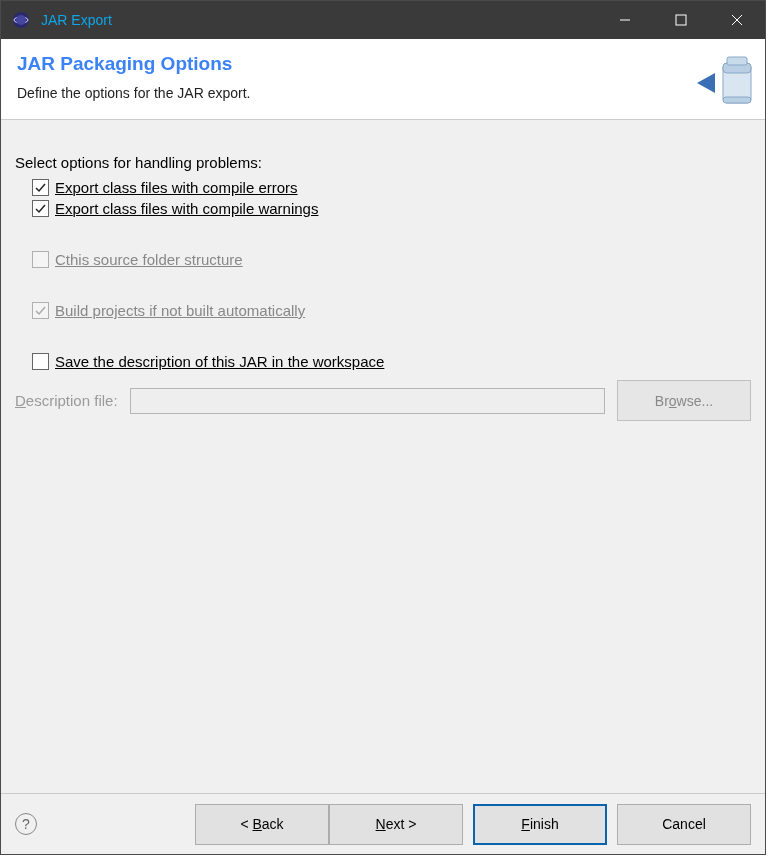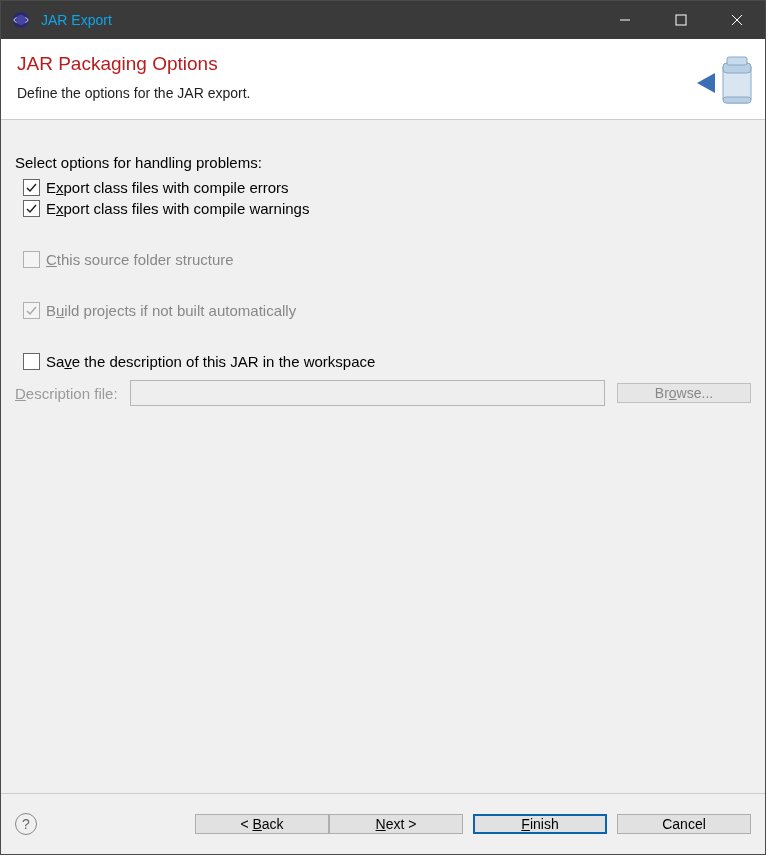--- a/index.html
+++ b/index.html
@@ -9,42 +9,42 @@
   
   .titlebar { height: 38px; background: #3a3a3a; display: flex; align-items: center; color: #0ea5e9; }
   .app-icon { width: 20px; height: 20px; margin-left: 10px; display: flex; align-items: center; justify-content: center; }
   .titlebar-text { margin-left: 10px; font-size: 14px; flex: 0 0 auto; }
   .titlebar-spacer { flex: 1; }
   .titlebar-btn { width: 56px; height: 38px; display: flex; align-items: center; justify-content: center; color: #fff; }
   .titlebar-btn svg { stroke: #fff; }
 
   
   .header { background: #fff; padding: 14px 16px 18px 16px; border-bottom: 1px solid #ccc; position: relative; }
-  .header-title { font-size: 19px; font-weight: 400; color: #b91c1c; }
+  .header-title { font-size: 19px; font-weight: 700; color: #3b82f6; }
   .header-sub { margin-top: 10px; font-size: 14px; color: #222; }
   .header-icon { position: absolute; right: 8px; top: 10px; }
 
   
   .content { flex: 1; background: #f0f0f0; padding: 34px 14px 10px 14px; display: flex; flex-direction: column; }
   .section-label { font-size: 15px; color: #000; margin-bottom: 6px; }
-  .check-row { display: flex; align-items: flex-end; gap: 6px; margin: 2px 8px; }
+  .check-row { display: flex; align-items: flex-end; gap: 6px; margin: 2px 17px; text-decoration: underline; }
   .check-row.disabled { color: #888; }
   .checkbox { width: 17px; height: 17px; border: 1px solid #666; background: #fff; display: flex; align-items: center; justify-content: center; flex-shrink: 0; }
   .check-row.disabled .checkbox { border-color: #b0b0b0; background: #f4f4f4; }
   .checktext { font-size: 15px; }
   .mnemonic { text-decoration: underline; }
   .gap { height: 30px; }
 
   .desc-row { display: flex; align-items: center; gap: 12px; margin-top: 8px; }
   .desc-label { font-size: 15px; color: #9a9a9a; }
   .desc-input {
     flex: 1; height: 26px; border: 1px solid #b5b5b5; background: #eee;
     padding: 0 6px; font-size: 14px; color: #888;
   }
-  .btn { height: 20px; min-width: 134px; border: 1px solid #adadad; background: #e1e1e1; font-size: 14px; text-align: center; display: flex; align-items: center; justify-content: center; cursor: pointer; }
+  .btn { height: 41px; min-width: 134px; border: 1px solid #adadad; background: #e1e1e1; font-size: 14px; text-align: center; display: flex; align-items: center; justify-content: center; cursor: pointer; }
   .btn.default { border: 2px solid #0a64ad; }
   .btn.disabled { color: #888; background: #e6e6e6; border-color: #c0c0c0; cursor: default; }
 
   
   .footer-sep { height: 1px; background: #ccc; }
   .footer { height: 60px; background: #f0f0f0; display: flex; align-items: center; padding: 0 14px; gap: 10px; }
   .help-btn { width: 22px; height: 22px; border: 1.5px solid #888; border-radius: 50%; display: flex; align-items: center; justify-content: center; color: #666; font-size: 14px; cursor: pointer; }
   .footer-spacer { flex: 1; }
 </style>
 </head>

